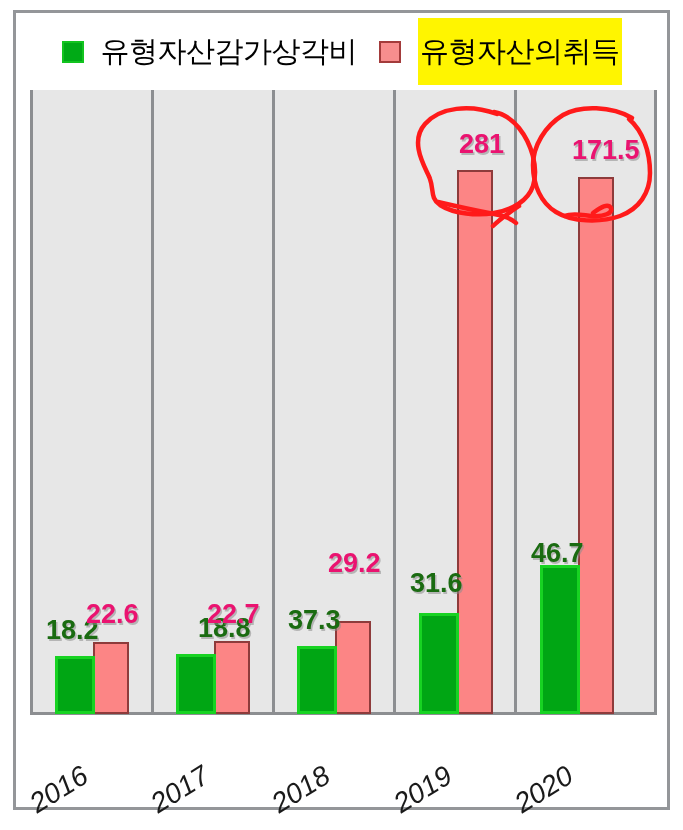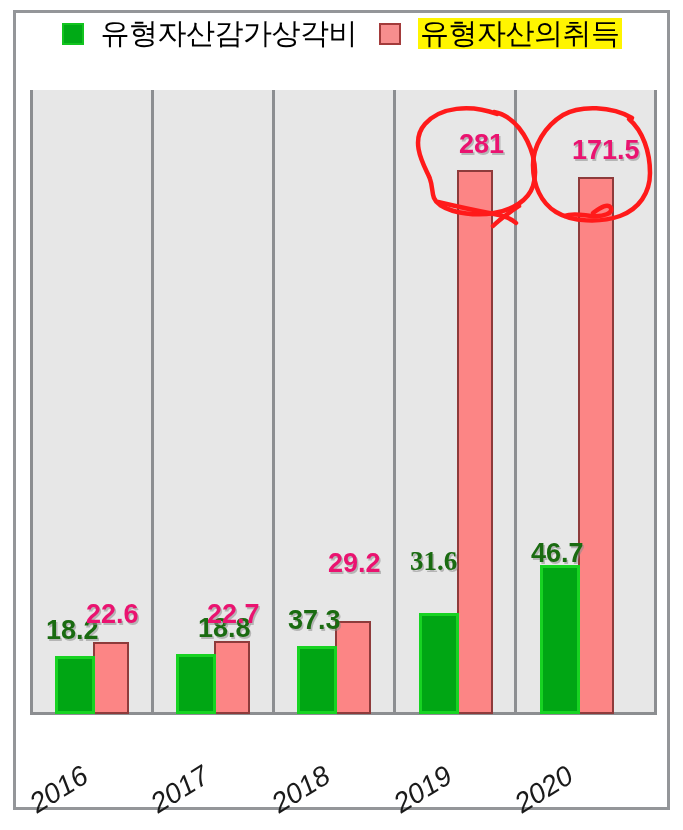--- a/index.html
+++ b/index.html
@@ -43,21 +43,21 @@
   .legend-label{
     font-size:29px;
     font-weight:400;
     color:#000000;
     letter-spacing:-0.5px;
     white-space:nowrap;
     line-height:1;
   }
   .legend-label.highlight{
     background:#FFF500;
-    padding:1px 2px;
+    padding:19px 2px;
   }
 
   
   #plot{
     position:absolute;
     left:30px;top:90px;
     width:627px;height:624px;
     background:#E7E7E7;
     border-left:3px solid #8C8E91;
     border-right:3px solid #8C8E91;
@@ -160,21 +160,21 @@
 
   <div class="bar bar-pink" style="left:93px;  top:642px; width:36px; height:72px;"></div>
   <div class="bar bar-pink" style="left:214px; top:641px; width:36px; height:73px;"></div>
   <div class="bar bar-pink" style="left:335px; top:621px; width:36px; height:93px;"></div>
   <div class="bar bar-pink" style="left:457px; top:170px; width:36px; height:544px;"></div>
   <div class="bar bar-pink" style="left:578px; top:177px; width:36px; height:537px;"></div>
 
   <div class="vlabel vlabel-green" style="left:46px;  top:617px;">18.2</div>
   <div class="vlabel vlabel-green" style="left:175px; top:615px;margin-left:23px;">18.8</div>
   <div class="vlabel vlabel-green" style="left:288px; top:607px;">37.3</div>
-  <div class="vlabel vlabel-green" style="left:410px; top:548px;font-family:Liberation Serif, serif;">31.6</div>
+  <div class="vlabel vlabel-green" style="left:410px; top:570px;">31.6</div>
   <div class="vlabel vlabel-green" style="left:531px; top:526px;margin-top:14px;">46.7</div>
 
   <div class="vlabel vlabel-pink" style="left:86px;  top:601px;">22.6</div>
   <div class="vlabel vlabel-pink" style="left:207px; top:601px;">22.7</div>
   <div class="vlabel vlabel-pink" style="left:328px; top:550px;">29.2</div>
   <div class="vlabel vlabel-pink" style="left:459px; top:131px;">281</div>
   <div class="vlabel vlabel-pink" style="left:572px; top:137px;">171.5</div>
 
   <div class="catlabel" style="left:40px;  top:790px;">2016</div>
   <div class="catlabel" style="left:161px; top:790px;">2017</div>

